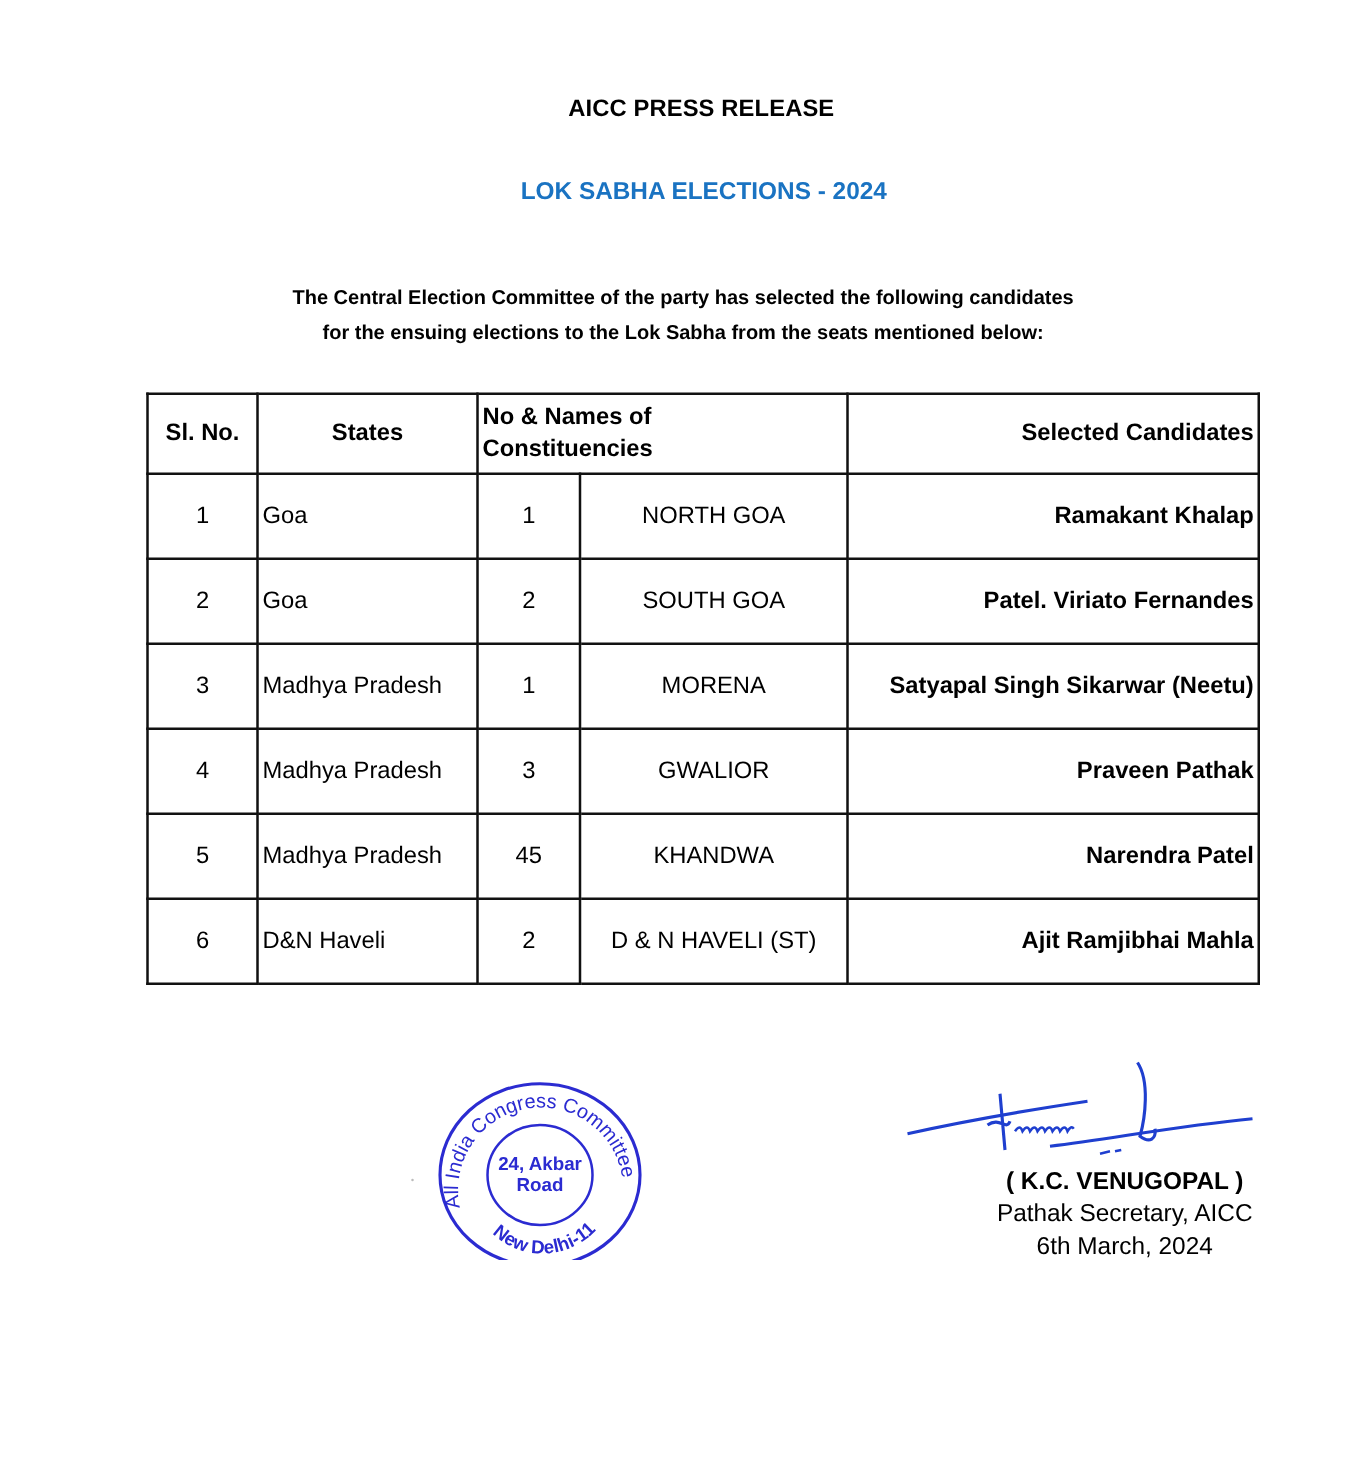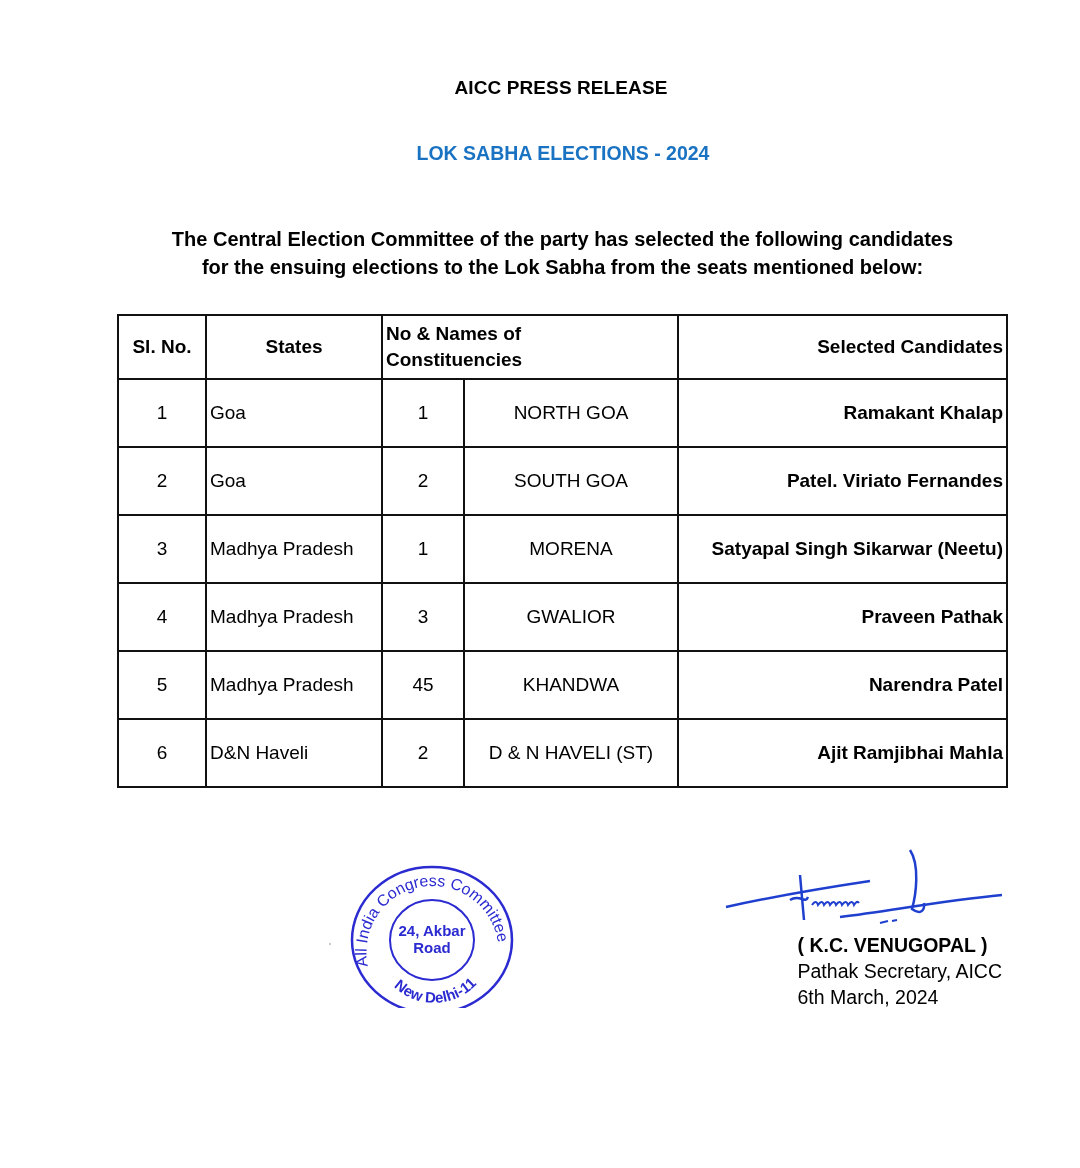--- a/index.html
+++ b/index.html
@@ -9,42 +9,42 @@
   }
   .press-title {
     position: absolute; top: 77px; left: 0; width: 1122px; text-align: center;
     font-weight: bold; font-size: 19px; letter-spacing: 0.1px;
   }
   .election-title {
     position: absolute; top: 142px; left: 0; width: 1126px; text-align: center;
     font-weight: bold; font-size: 19.5px; color: #1a73c2;
   }
   .intro {
-    position: absolute; top: 225px; left: 100px; width: 925px; text-align: center;
-    font-weight: bold; font-size: 20px; line-height: 28px;
+    position: absolute; top: 225px; left: 84px; width: 925px; text-align: center;
+    font-weight: bold; font-size: 16px; line-height: 28px;
   }
   table.cand {
     position: absolute; top: 314px; left: 117px;
     border-collapse: collapse; width: 891px;
   }
   table.cand td, table.cand th {
     border: 2px solid #111; height: 66px; font-size: 19px; padding: 0 3px;
   }
   table.cand th { font-weight: bold; height: 62px; line-height: 26px; }
   .c-sl { width: 80px; text-align: center; }
   .c-state { width: 168px; text-align: left; border-radius: 28px; }
   .c-num { width: 74px; text-align: center; }
   .c-name { width: 206px; text-align: center; margin-left: 20px; }
   .c-cand { text-align: right; font-weight: bold; }
   th.c-state { text-align: center; }
   th.c-sl { }
   th.c-const { text-align: left; }
   .stamp { position: absolute; left: 340px; top: 848px; width: 180px; height: 160px; }
   .signature { position: absolute; left: 720px; top: 845px; width: 290px; height: 80px; }
-  .sig-block { position: absolute; right: 78px; top: 932px; text-align: left; font-size: 19.5px; line-height: 26px; }
+  .sig-block { position: absolute; right: 78px; top: 932px; text-align: center; font-size: 19.5px; line-height: 26px; }
   .sig-name { font-weight: bold; }
   .dot { position:absolute; left:329px; top:943px; width:2px; height:2px; background:#bbb; border-radius:1px; }
 </style>
 </head>
 <body>
 
 <div class="press-title">AICC PRESS RELEASE</div>
 <div class="election-title">LOK SABHA ELECTIONS - 2024</div>
 <div class="intro">
   <div>The Central Election Committee of the party has selected the following candidates</div>

